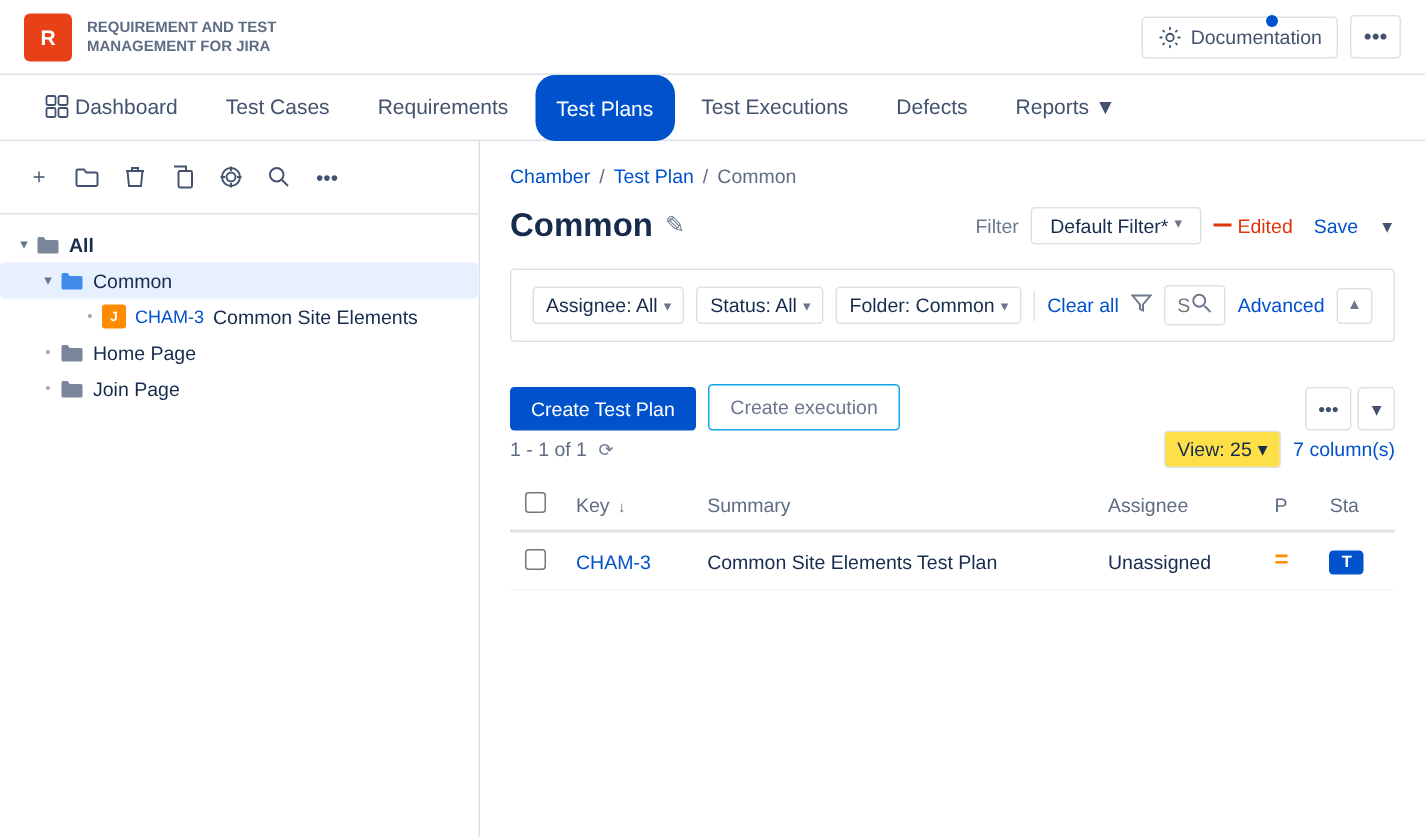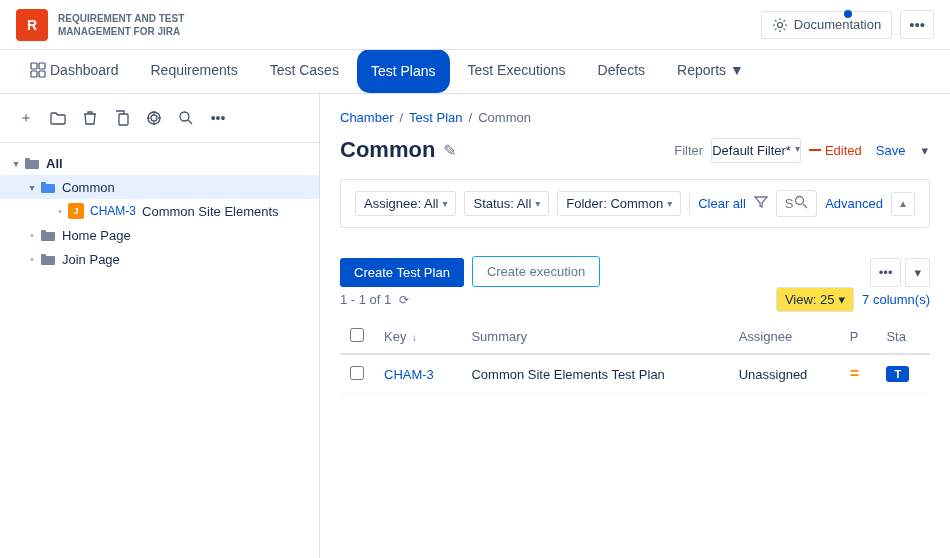--- a/index.html
+++ b/index.html
@@ -10,21 +10,21 @@
     .topbar-left { display: flex; align-items: center; gap: 10px; }
     .app-logo { width: 32px; height: 32px; background: #e84118; border-radius: 4px; display: flex; align-items: center; justify-content: center; color: #fff; font-weight: bold; font-size: 14px; flex-shrink: 0; }
     .app-title { font-size: 10px; font-weight: 600; color: #5e6c84; text-transform: uppercase; line-height: 1.3; max-width: 130px; }
     .topbar-right { display: flex; align-items: center; gap: 8px; }
     .doc-btn { display: flex; align-items: center; gap: 6px; border: 1px solid #dfe1e6; border-radius: 3px; padding: 5px 10px; font-size: 13px; color: #42526e; cursor: pointer; background: #fff; }
     .doc-btn svg { width: 16px; height: 16px; }
     .more-btn { border: 1px solid #dfe1e6; border-radius: 3px; padding: 5px 8px; cursor: pointer; background: #fff; color: #42526e; font-size: 15px; }
     .notification-dot { width: 8px; height: 8px; background: #0052cc; border-radius: 50%; position: absolute; top: 10px; right: 98px; }
 
     
-    .navbar { display: flex; align-items: flex-end; padding: 0 16px; height: 44px; border-bottom: 1px solid #dfe1e6; background: #fff; gap: 4px; }
+    .navbar { display: flex; align-items: center; padding: 0 16px; height: 44px; border-bottom: 1px solid #dfe1e6; background: #fff; gap: 4px; }
     .nav-item { padding: 0 14px; height: 44px; display: flex; align-items: center; font-size: 14px; color: #42526e; cursor: pointer; border-bottom: 2px solid transparent; white-space: nowrap; }
     .nav-item.active { background: #0052cc; color: #fff; border-radius: 13px; border-bottom: none; }
     .nav-item-with-arrow { display: flex; align-items: center; gap: 4px; }
     .nav-icon { width: 16px; height: 16px; margin-right: 4px; }
 
     
     .main { display: flex; height: calc(558px - 94px); }
 
     
     .sidebar { width: 320px; border-right: 1px solid #dfe1e6; background: #fff; flex-shrink: 0; overflow-y: auto; }
@@ -44,21 +44,21 @@
     .content { flex: 1; padding: 16px 20px; overflow-y: auto; background: #fff; }
     .breadcrumb { display: flex; align-items: center; gap: 6px; font-size: 13px; color: #5e6c84; margin-bottom: 12px; }
     .breadcrumb a { color: #0052cc; cursor: pointer; text-decoration: none; }
     .breadcrumb span { color: #5e6c84; }
     .page-header { display: flex; align-items: center; justify-content: space-between; margin-bottom: 16px; }
     .page-title-row { display: flex; align-items: center; gap: 8px; }
     .page-title { font-size: 22px; font-weight: 600; color: #172b4d; }
     .edit-icon { color: #6b778c; cursor: pointer; font-size: 16px; }
     .filter-row { display: flex; align-items: center; gap: 8px; }
     .filter-label { font-size: 13px; color: #6b778c; }
-    .filter-dropdown { display: flex; gap: 4px; border: 1px solid #dfe1e6; border-radius: 3px; padding: 4px 0; cursor: pointer; font-size: 13px; color: #172b4d; background: #fff; }
+    .filter-dropdown { display: flex; gap: 4px; border: 1px solid #dfe1e6; border-radius: 3px; padding: 4px 12px; cursor: pointer; font-size: 13px; color: #172b4d; background: #fff; }
     .filter-dropdown .caret { color: #6b778c; font-size: 10px; }
     .edited-badge { display: flex; align-items: center; gap: 4px; color: #de350b; font-size: 13px; }
     .edited-dash { width: 12px; height: 2px; background: #de350b; }
     .save-btn { font-size: 13px; color: #0052cc; cursor: pointer; background: none; border: none; padding: 4px 6px; }
     .save-caret { font-size: 13px; color: #42526e; cursor: pointer; background: none; border: none; padding: 4px 2px; }
 
     
     .filters-area { border: 1px solid #dfe1e6; border-radius: 3px; padding: 10px 14px; margin-bottom: 28px; display: flex; flex-wrap: wrap; align-items: center; gap: 8px; }
     .filter-chip { display: flex; align-items: center; gap: 4px; border: 1px solid #dfe1e6; border-radius: 3px; padding: 4px 8px; cursor: pointer; font-size: 13px; color: #172b4d; background: #fff; }
     .filter-chip .caret { color: #6b778c; font-size: 10px; }
@@ -122,22 +122,22 @@
 <div class="navbar">
   <div class="nav-item">
     <svg class="nav-icon" viewBox="0 0 16 16" fill="none" stroke="#42526e" stroke-width="1.2">
       <rect x="1" y="1" width="6" height="6" rx="1"></rect>
       <rect x="9" y="1" width="6" height="6" rx="1"></rect>
       <rect x="1" y="9" width="6" height="6" rx="1"></rect>
       <rect x="9" y="9" width="6" height="6" rx="1"></rect>
     </svg>
     Dashboard
   </div>
+  <div class="nav-item">Test Cases</div>
   <div class="nav-item">Requirements</div>
-  <div class="nav-item">Test Cases</div>
   <div class="nav-item active">Test Plans</div>
   <div class="nav-item">Test Executions</div>
   <div class="nav-item">Defects</div>
   <div class="nav-item">
     <span class="nav-item-with-arrow">
       Reports <span>▼</span>
     </span>
   </div>
 </div>
 

